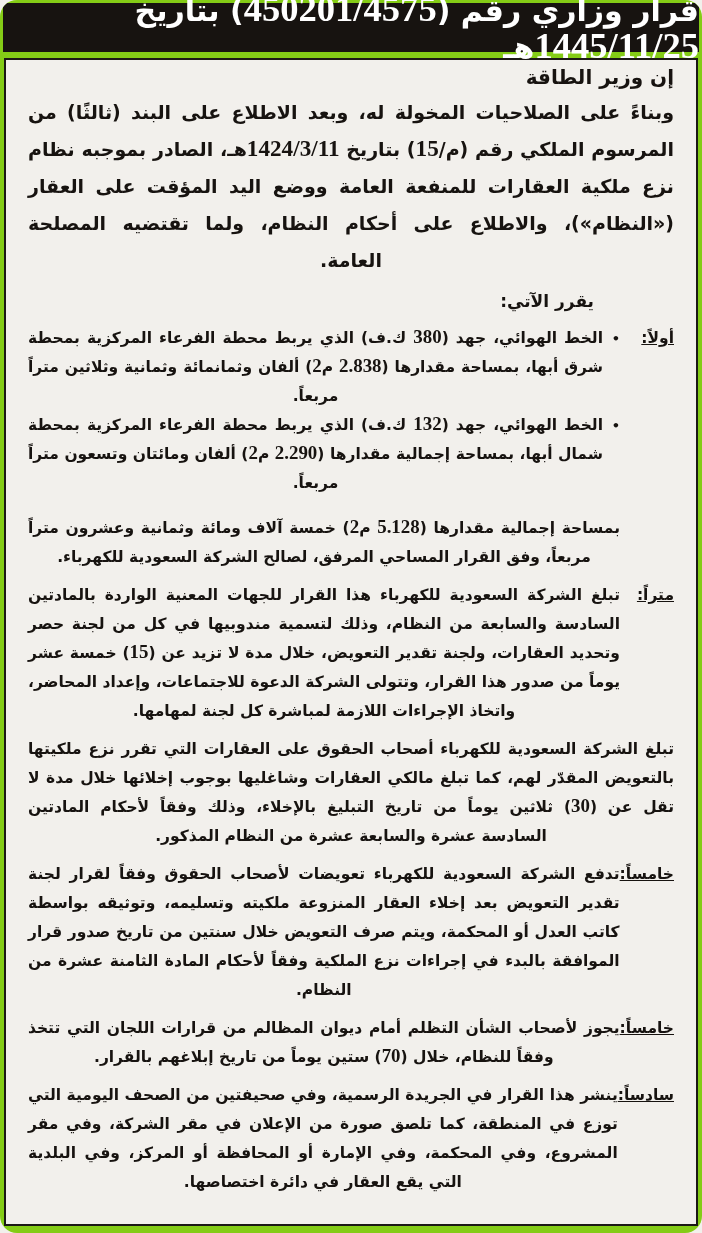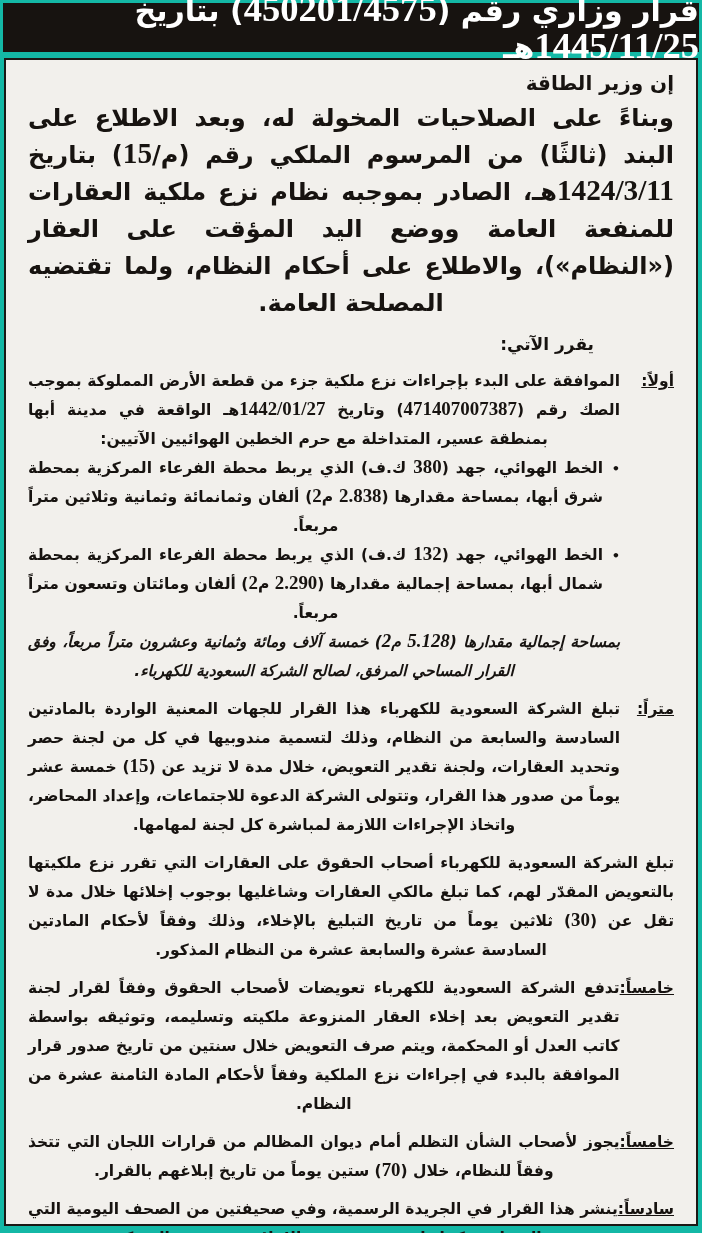--- a/index.html
+++ b/index.html
@@ -1,46 +1,47 @@
 <!DOCTYPE html>
 <html lang="ar"><head>
 <meta charset="utf-8">
 <style>
   html,body{margin:0;padding:0;background:#f2f0ec;}
   .page{
     width:702px;height:1233px;position:relative;overflow:hidden;
-    background:#14b8a6;direction:rtl;
+    background:#84cc16;direction:rtl;
     font-family:"DejaVu Sans",sans-serif;color:#171310;
     font-weight:bold;
+    border-radius:17px;
   }
   
   .num{font-family:"Liberation Serif","DejaVu Serif",serif;font-weight:700;font-size:1.22em;line-height:1;}
 
   .title-bar{
     margin:3px 3px 0 3px;height:49px;background:#171310;color:#ffffff;
     display:flex;align-items:center;justify-content:center;
     font-size:30px;letter-spacing:0;
   }
   .content-box{
     margin:6px 4px 0 4px;height:1168px;box-sizing:border-box;
-    border:2px solid #1b1815;padding:6px 22px 8px 22px;
+    border:2px solid #1b1815;padding:0 22px 8px 22px;
     background:#f2f0ec;
   }
   .minister{font-size:20px;line-height:34px;text-align:right;}
-  .preamble{font-size:24px;line-height:37px;text-align:justify;text-align-last:center;}
+  .preamble{font-size:19px;line-height:37px;text-align:justify;text-align-last:center;}
   .decree-heading{font-size:17px;line-height:28px;margin:8px 80px 0 0;text-align:right;}
 
   .item{display:flex;font-size:15.5px;line-height:29px;margin-top:9px;}
   .item-label{flex:0 0 54px;white-space:nowrap;text-decoration:underline;}
   .item-body{flex:1;min-width:0;}
   .jc{text-align:justify;text-align-last:center;}
   .bullet{display:flex;margin-top:0;}
   .bullet-marker{flex:0 0 17px;font-size:13px;line-height:29px;}
   .bullet-text{flex:1;text-align:justify;text-align-last:center;}
-  .after-para{margin-top:0;font-style:italic;}
+  .after-para{margin-top:16px;}
 </style>
 </head>
 <body>
 
 <div class="page">
 
   <div class="title-bar">
     <span>قرار وزاري رقم (<span class="num">450201/4575</span>) بتاريخ <span class="num">1445/11/25</span>هـ</span>
   </div>
 
@@ -48,21 +49,20 @@
 
     <div class="minister">إن وزير الطاقة</div>
 
     <div class="preamble">وبناءً على الصلاحيات المخولة له، وبعد الاطلاع على البند (ثالثًا) من المرسوم الملكي رقم (م/<span class="num">15</span>) بتاريخ <span class="num">1424/3/11</span>هـ، الصادر بموجبه نظام نزع ملكية العقارات للمنفعة العامة ووضع اليد المؤقت على العقار («النظام»)، والاطلاع على أحكام النظام، ولما تقتضيه المصلحة العامة.</div>
 
     <div class="decree-heading">يقرر الآتي:</div>
 
     <div class="item">
       <div class="item-label">أولاً:</div>
       <div class="item-body">
-        <div class="jc">الموافقة على البدء بإجراءات نزع ملكية جزء من قطعة الأرض المملوكة بموجب الصك رقم (<span class="num">471407007387</span>) وتاريخ <span class="num">1442/01/27</span>هـ الواقعة في مدينة أبها بمنطقة عسير، المتداخلة مع حرم الخطين الهوائيين الآتيين:</div>
         <div class="bullet">
           <div class="bullet-marker">•</div>
           <div class="bullet-text">الخط الهوائي، جهد (<span class="num">380</span> ك.ف) الذي يربط محطة الفرعاء المركزية بمحطة شرق أبها، بمساحة مقدارها (<span class="num">2.838</span> م<span class="num">2</span>) ألفان وثمانمائة وثمانية وثلاثين متراً مربعاً.</div>
         </div>
         <div class="bullet">
           <div class="bullet-marker">•</div>
           <div class="bullet-text">الخط الهوائي، جهد (<span class="num">132</span> ك.ف) الذي يربط محطة الفرعاء المركزية بمحطة شمال أبها، بمساحة إجمالية مقدارها (<span class="num">2.290</span> م<span class="num">2</span>) ألفان ومائتان وتسعون متراً مربعاً.</div>
         </div>
         <div class="jc after-para">بمساحة إجمالية مقدارها (<span class="num">5.128</span> م<span class="num">2</span>) خمسة آلاف ومائة وثمانية وعشرون متراً مربعاً، وفق القرار المساحي المرفق، لصالح الشركة السعودية للكهرباء.</div>
       </div>

